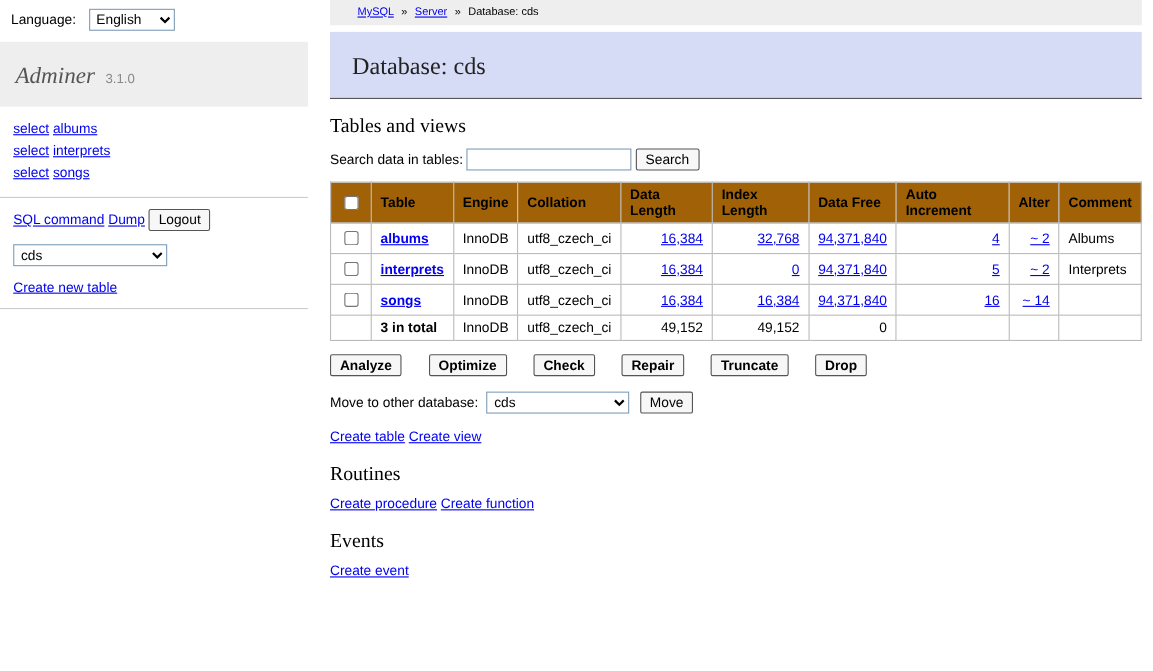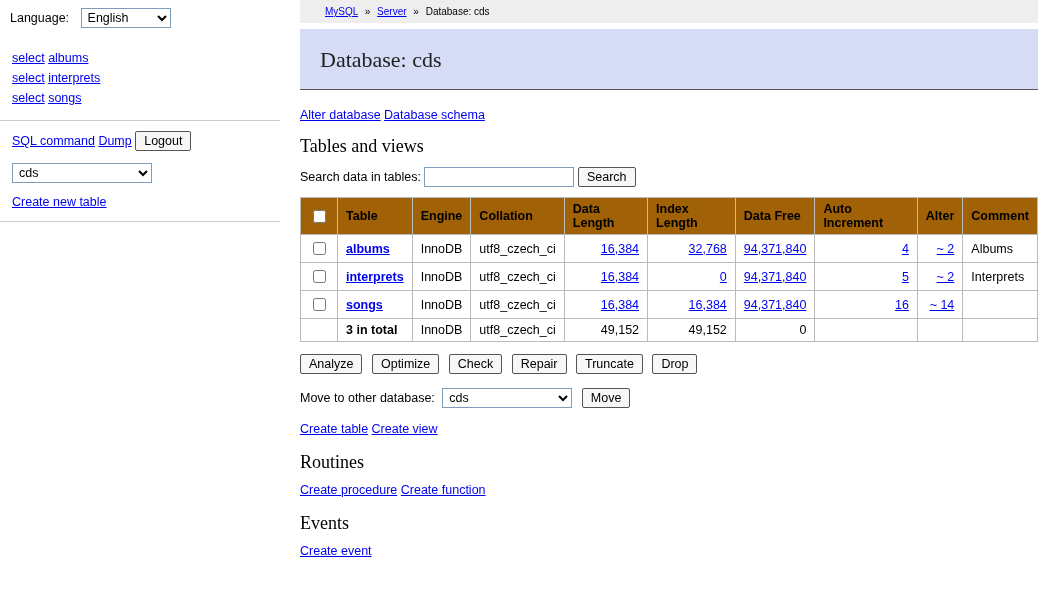--- a/index.html
+++ b/index.html
@@ -30,21 +30,21 @@
   .lang-row label { margin-right: 8px; }
   select, input[type="text"] {
     font-family: Verdana, Arial, sans-serif;
     font-size: 12.5px;
     border: 1px solid #7f9db9;
     background: #fff;
     padding: 1px 2px;
     height: 20px;
   }
   select { background: #fff; }
-  .lang-select { width: 90px; }
+  .lang-select { width: 78px; }
   .brand-box {
     background: #eee;
     padding: 18px 14px 16px 14px;
     border-top: 0;
   }
   .brand-name {
     font-style: italic;
     font-family: Georgia, serif;
     font-size: 21px;
     color: #555;
@@ -109,38 +109,42 @@
   table.grid thead th {
     background: #a16207;
   }
   table.grid .num { text-align: right; }
   table.grid .chk { text-align: center; width: 28px; }
   table.grid a { color: #0000ee; }
   .tname a { font-weight: bold; }
   .totals td { font-weight: normal; }
   .totals .lbl { font-weight: bold; }
   .action-row { margin: 12px 0 14px 0; }
-  .action-row .btn { margin-right: 6px; }
+  .action-row .btn { margin-right: 21px; font-weight: bold; }
   .move-row { margin: 0 0 14px 0; }
   .move-row select { width: 130px; margin: 0 6px 0 4px; }
   .bottom-links { margin: 0 0 16px 0; }
 </style>
 </head>
 <body>
 
 <div class="wrap">
 
   <div class="sidebar">
     <div class="lang-row">
       <label>Language:</label>
       <select class="lang-select">
         <option>English</option>
       </select>
     </div>
 
+    <div class="brand-box">
+      <span class="brand-name">Adminer</span>
+      <span class="brand-ver">3.1.0</span>
+    </div>
 
     <div class="side-section plain-list" style="border-bottom:1px solid #ccc;">
       <div>
         <a>select</a>
         <a>albums</a>
       </div>
       <div>
         <a>select</a>
         <a>interprets</a>
       </div>
@@ -171,24 +175,20 @@
     <div class="breadcrumbs">
       <a>MySQL</a>
       <span class="sep">»</span>
       <a>Server</a>
       <span class="sep">»</span>
       <span>Database: cds</span>
     </div>
 
     <div class="page-title">Database: cds</div>
 
-    <div class="links-row">
-      <a>Alter database</a>
-      <a>Database schema</a>
-    </div>
 
     <h3 class="section">Tables and views</h3>
 
     <div class="search-row">
       <span>Search data in tables:</span>
       <input type="text" style="">
       <button class="btn">Search</button>
     </div>
 
     <table class="grid">

